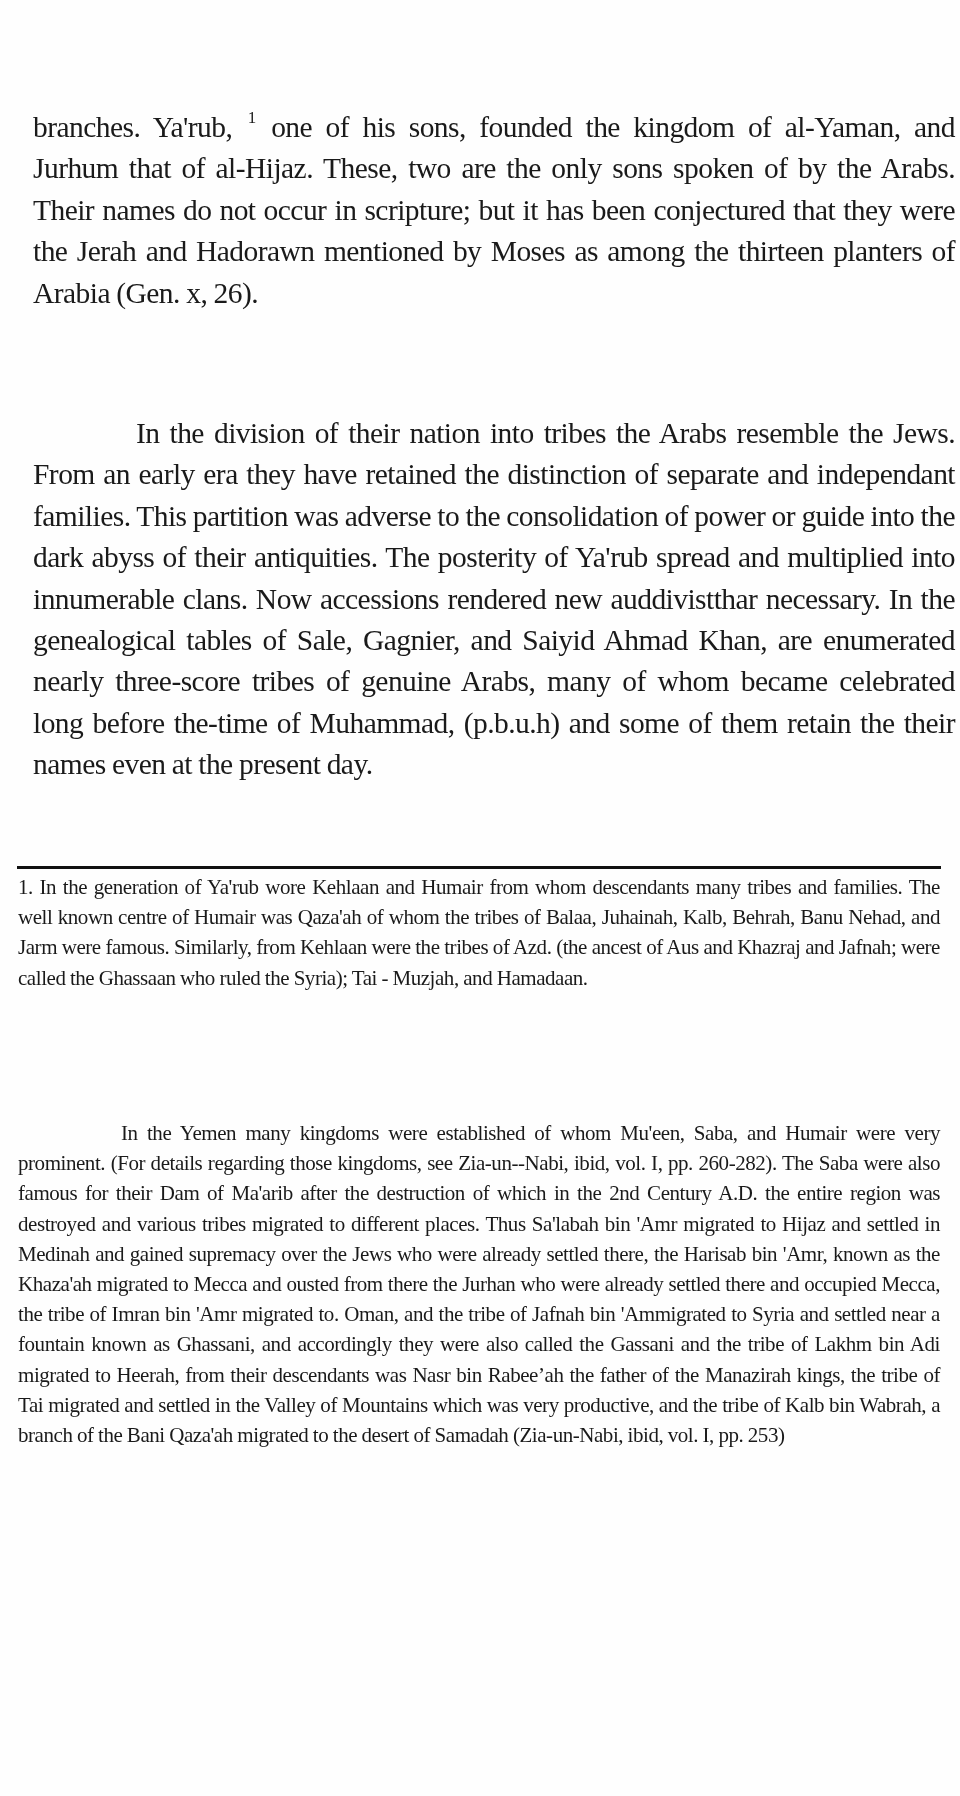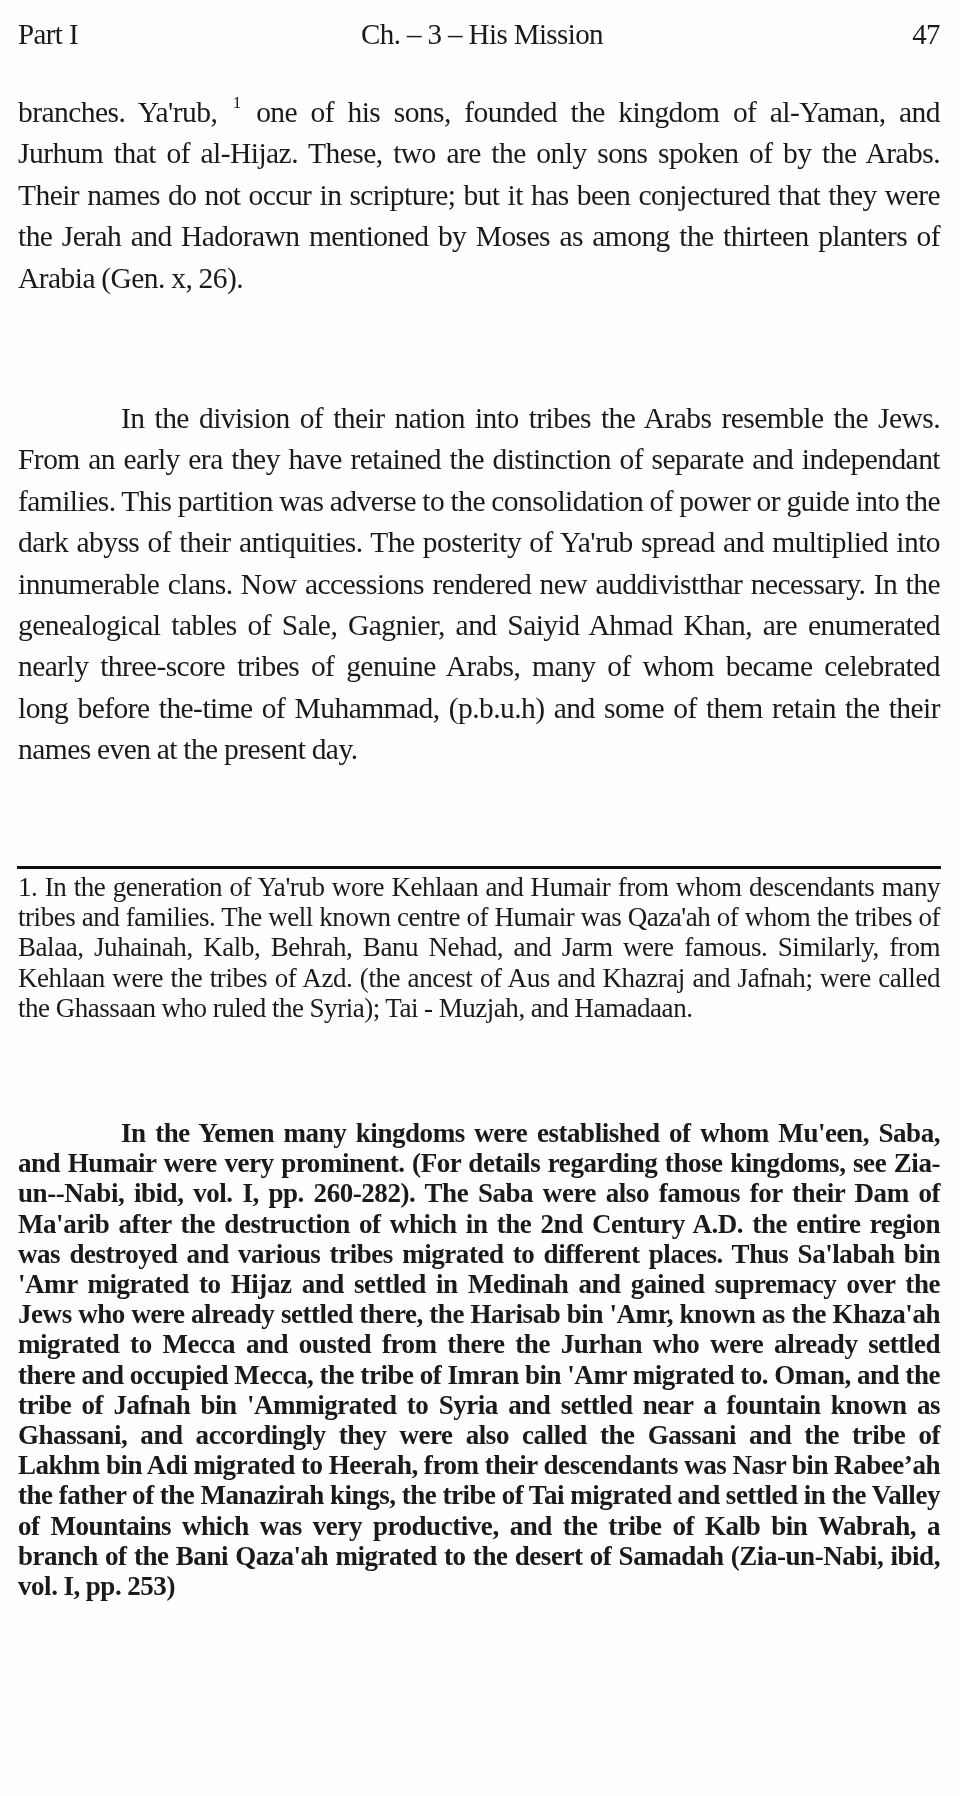--- a/index.html
+++ b/index.html
@@ -38,21 +38,21 @@
 
     .body-text {
       position: absolute;
       left: 18px;
       width: 922px;
       font-size: 29.5px;
       line-height: 41.4px;
       text-align: justify;
       letter-spacing: -0.55px;
       word-spacing: -0.5px;
-      margin: 0;
+      margin: 15px;
     }
     .para1 { top: 92px; }
     .para2 { top: 398px; text-indent: 103px; }
     sup.fnref {
       font-size: 17px;
       vertical-align: 14px;
       line-height: 0;
       padding: 0 2px;
     }
 
@@ -61,40 +61,35 @@
       left: 17px;
       top: 866px;
       width: 924px;
       height: 3px;
       background: #111;
     }
     .footnote {
       position: absolute;
       left: 18px;
       width: 922px;
-      font-size: 27px;
+      font-size: 21px;
       line-height: 30.2px;
       text-align: justify;
       letter-spacing: -0.45px;
       word-spacing: -0.3px;
       margin: 0;
     }
     .fn1 { top: 872px; }
-    .fn2 { top: 1118px; text-indent: 103px; font-weight: bold; }
+    .fn2 { top: 1118px; text-indent: 103px; }
   </style>
 </head>
 <body>
 
 <div class="page">
 
-  <div class="running-head">
-    <span class="part">Part I</span>
-    <span class="chapter">Ch. – 3 – His Mission</span>
-    <span class="pageno">47</span>
-  </div>
 
   <p class="body-text para1"><span>branches. Ya'rub,</span> <sup class="fnref">1</sup> <span>one of his sons, founded the kingdom of al-Yaman, and Jurhum that of al-Hijaz. These, two are the only sons spoken of by the Arabs. Their names do not occur in scripture; but it has been conjectured that they were the Jerah and Hadorawn mentioned by Moses as among the thirteen planters of Arabia (Gen. x, 26).</span></p>
 
   <p class="body-text para2">In the division of their nation into tribes the Arabs resemble the Jews. From an early era they have retained the distinction of separate and independant families. This partition was adverse to the consolidation of power or guide into the dark abyss of their antiquities. The posterity of Ya'rub spread and multiplied into innumerable clans. Now accessions rendered new auddivistthar necessary. In the genealogical tables of Sale, Gagnier, and Saiyid Ahmad Khan, are enumerated nearly three-score tribes of genuine Arabs, many of whom became celebrated long before the-time of Muhammad, (p.b.u.h) and some of them retain the their names even at the present day.</p>
 
   <div class="footnote-rule"></div>
 
   <p class="footnote fn1">1. In the generation of Ya'rub wore Kehlaan and Humair from whom descendants many tribes and families. The well known centre of Humair was Qaza'ah of whom the tribes of Balaa, Juhainah, Kalb, Behrah, Banu Nehad, and Jarm were famous. Similarly, from Kehlaan were the tribes of Azd. (the ancest of Aus and Khazraj and Jafnah; were called the Ghassaan who ruled the Syria); Tai - Muzjah, and Hamadaan.</p>
 
   <p class="footnote fn2">In the Yemen many kingdoms were established of whom Mu'een, Saba, and Humair were very prominent. (For details regarding those kingdoms, see Zia-un--Nabi, ibid, vol. I, pp. 260-282). The Saba were also famous for their Dam of Ma'arib after the destruction of which in the 2nd Century A.D. the entire region was destroyed and various tribes migrated to different places. Thus Sa'labah bin 'Amr migrated to Hijaz and settled in Medinah and gained supremacy over the Jews who were already settled there, the Harisab bin 'Amr, known as the Khaza'ah migrated to Mecca and ousted from there the Jurhan who were already settled there and occupied Mecca, the tribe of Imran bin 'Amr migrated to. Oman, and the tribe of Jafnah bin 'Ammigrated to Syria and settled near a fountain known as Ghassani, and accordingly they were also called the Gassani and the tribe of Lakhm bin Adi migrated to Heerah, from their descendants was Nasr bin Rabee’ah the father of the Manazirah kings, the tribe of Tai migrated and settled in the Valley of Mountains which was very productive, and the tribe of Kalb bin Wabrah, a branch of the Bani Qaza'ah migrated to the desert of Samadah (Zia-un-Nabi, ibid, vol. I, pp. 253)</p>

